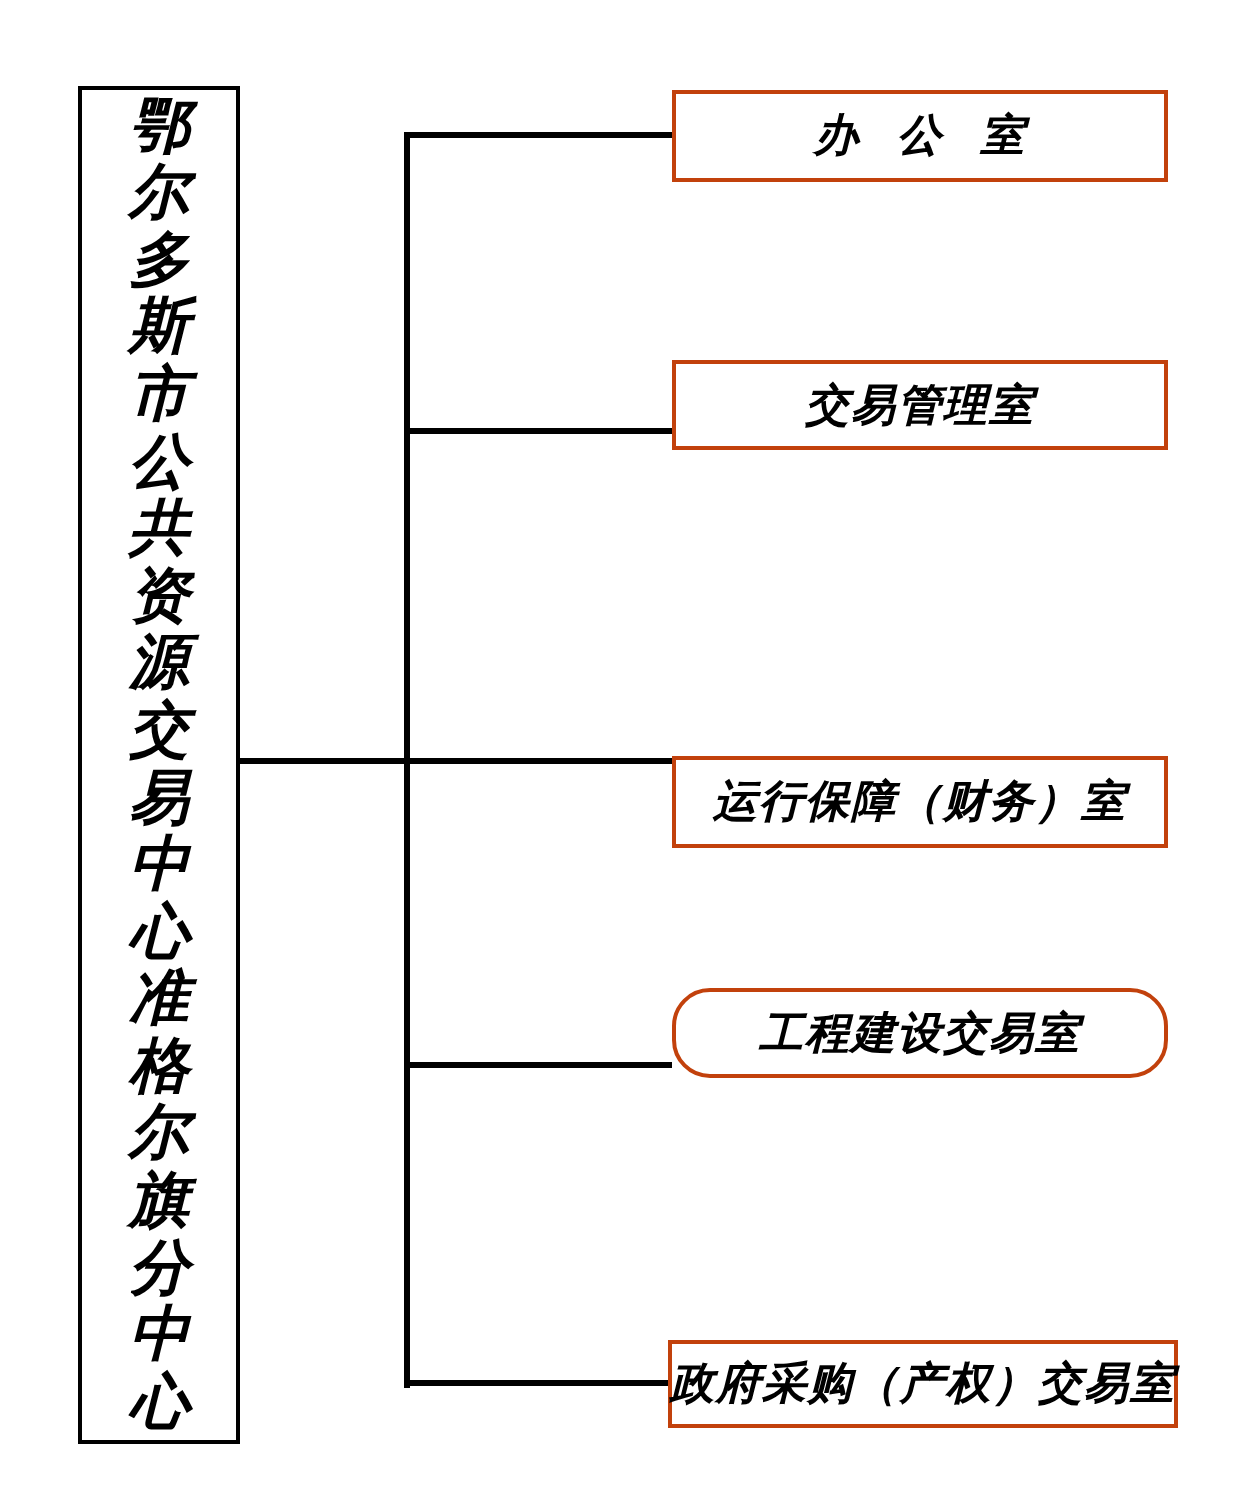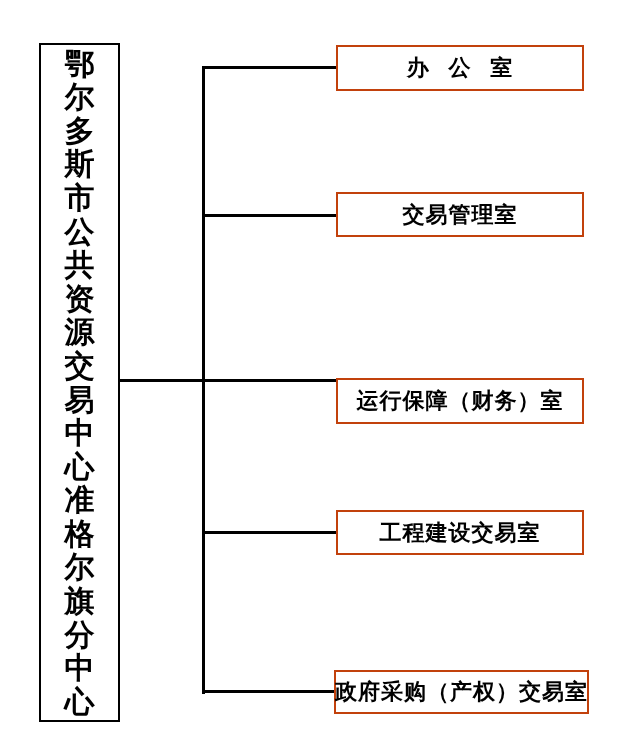--- a/index.html
+++ b/index.html
@@ -8,20 +8,21 @@
     background: #ffffff;
   }
   .canvas {
     position: relative;
     width: 629px;
     height: 745px;
     background: #ffffff;
     font-family: "DejaVu Sans", "Liberation Sans", sans-serif;
     color: #000000;
     overflow: hidden;
+    font-style: italic;
   }
   
   .root-box {
     position: absolute;
     left: 39px;
     top: 43px;
     width: 81px;
     height: 679px;
     border: 2px solid #000000;
     box-sizing: border-box;
@@ -51,23 +52,23 @@
     justify-content: center;
   }
   .dept-label {
     font-size: 22px;
     font-weight: bold;
     letter-spacing: 1px;
     word-spacing: 10px;
     white-space: nowrap;
   }
   .box-1 { top: 45px;  height: 46px; }
-  .box-2 { top: 192px; height: 45px; }
+  .box-2 { top: 180px; height: 45px; }
   .box-3 { top: 359px; height: 46px; margin-top: 19px; }
-  .box-4 { top: 510px; height: 45px; }
+  .box-4 { top: 494px; height: 45px; border-radius: 19px; }
   .box-5 { top: 670px; height: 44px; left: 334px; width: 255px; }
   
   .line {
     position: absolute;
     background: #000000;
   }
   .trunk {
     left: 202px;
     top: 66px;
     width: 3px;

